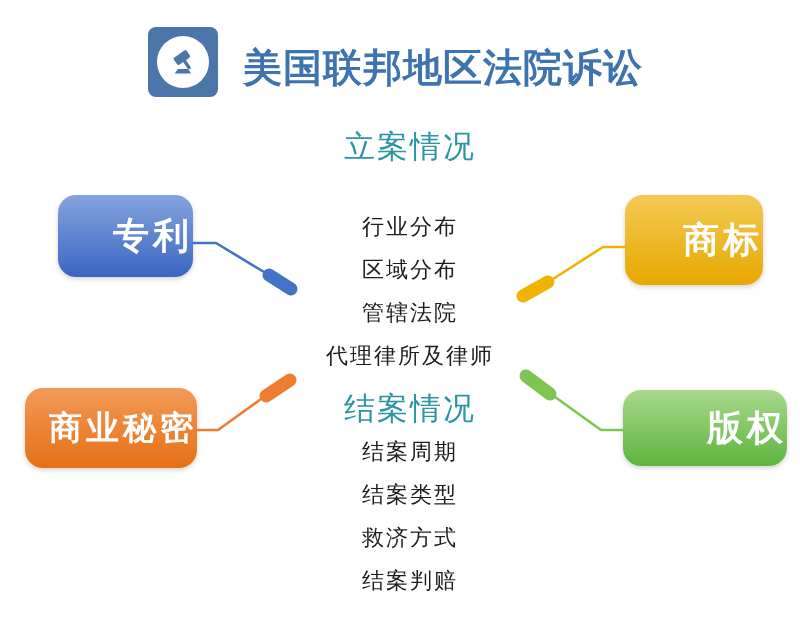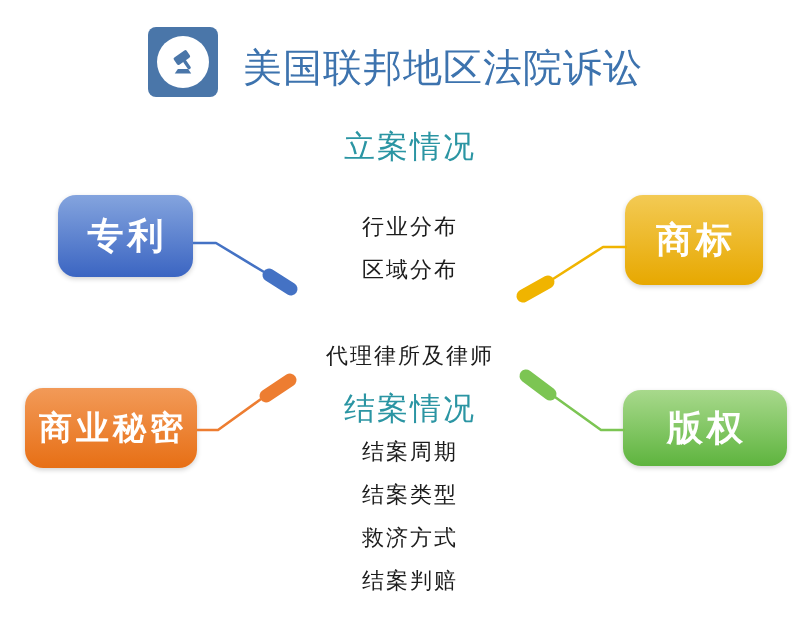--- a/index.html
+++ b/index.html
@@ -15,21 +15,21 @@
     position:absolute; left:148px; top:27px; width:70px; height:70px;
     background:var(--icon_blue); border-radius:8px;
     display:flex; align-items:center; justify-content:center;
   }
   .logo-circle {
     width:52px; height:52px; background:#fff; border-radius:50%;
     display:flex; align-items:center; justify-content:center;
   }
   .page-title {
     position:absolute; left:243px; top:41px;
-    font-size:39px; font-weight:normal; color:var(--title_blue);
+    font-size:39px; font-weight:bold; color:var(--title_blue);
     letter-spacing:1px; white-space:nowrap;
     font-family:"Liberation Sans", sans-serif;
   }
 
   
   .cline { position:absolute; left:20px; width:780px; text-align:center; white-space:nowrap; }
   .section-title {
     font-family:"DejaVu Serif", serif; font-weight:normal;
     font-size:31px; color:var(--section_teal); letter-spacing:2px;
   }
@@ -39,21 +39,21 @@
   }
   .y-sec1 { top:126px; }
   .y-i1 { top:169px; } .y-i2 { top:212px; } .y-i3 { top:255px; }
   .y-i4 { top:298px; } .y-i5 { top:341px; }
   .y-sec2 { top:388px; }
   .y-j1 { top:437px; } .y-j2 { top:480px; } .y-j3 { top:523px; } .y-j4 { top:566px; }
 
   
   .branch-box {
     position:absolute; border-radius:18px;
-    display:flex; align-items:center; justify-content:center;
+    display:flex; align-items:center; justify-content:flex-end;
     color:#fff; font-family:"DejaVu Serif", serif; font-weight:bold;
     letter-spacing:4px; text-indent:4px;
     background:linear-gradient(180deg, var(--c1) 0%, var(--c2) 100%);
     box-shadow:0 2px 5px rgba(0,0,0,0.18);
   }
   .box-patent       { left:58px;  top:195px; width:135px; height:82px; font-size:36px; }
   .box-trademark    { left:625px; top:195px; width:138px; height:90px; font-size:36px; }
   .box-trade-secret { left:25px;  top:388px; width:172px; height:80px; font-size:33px; }
   .box-copyright    { left:623px; top:390px; width:164px; height:76px; font-size:36px; }
 
@@ -78,20 +78,21 @@
         </g>
         <path d="M6.2 20.2 L17.8 20.2 L15.6 17 H8.4 Z" fill="var(--icon_blue)"></path>
       </svg>
     </div>
   </div>
   <div class="page-title">美国联邦地区法院诉讼</div>
 
   <div class="cline section-title y-sec1">立案情况</div>
   <div class="cline item y-i2">行业分布</div>
   <div class="cline item y-i3">区域分布</div>
+  <div class="cline item y-i4">管辖法院</div>
   <div class="cline item y-i5">代理律所及律师</div>
 
   <div class="cline section-title y-sec2">结案情况</div>
   <div class="cline item y-j1">结案周期</div>
   <div class="cline item y-j2">结案类型</div>
   <div class="cline item y-j3">救济方式</div>
   <div class="cline item y-j4">结案判赔</div>
 
   <div class="branch-box box-patent" style="--c1: #84a4de; --c2: #3b65c2;">
     <span>专利</span>

